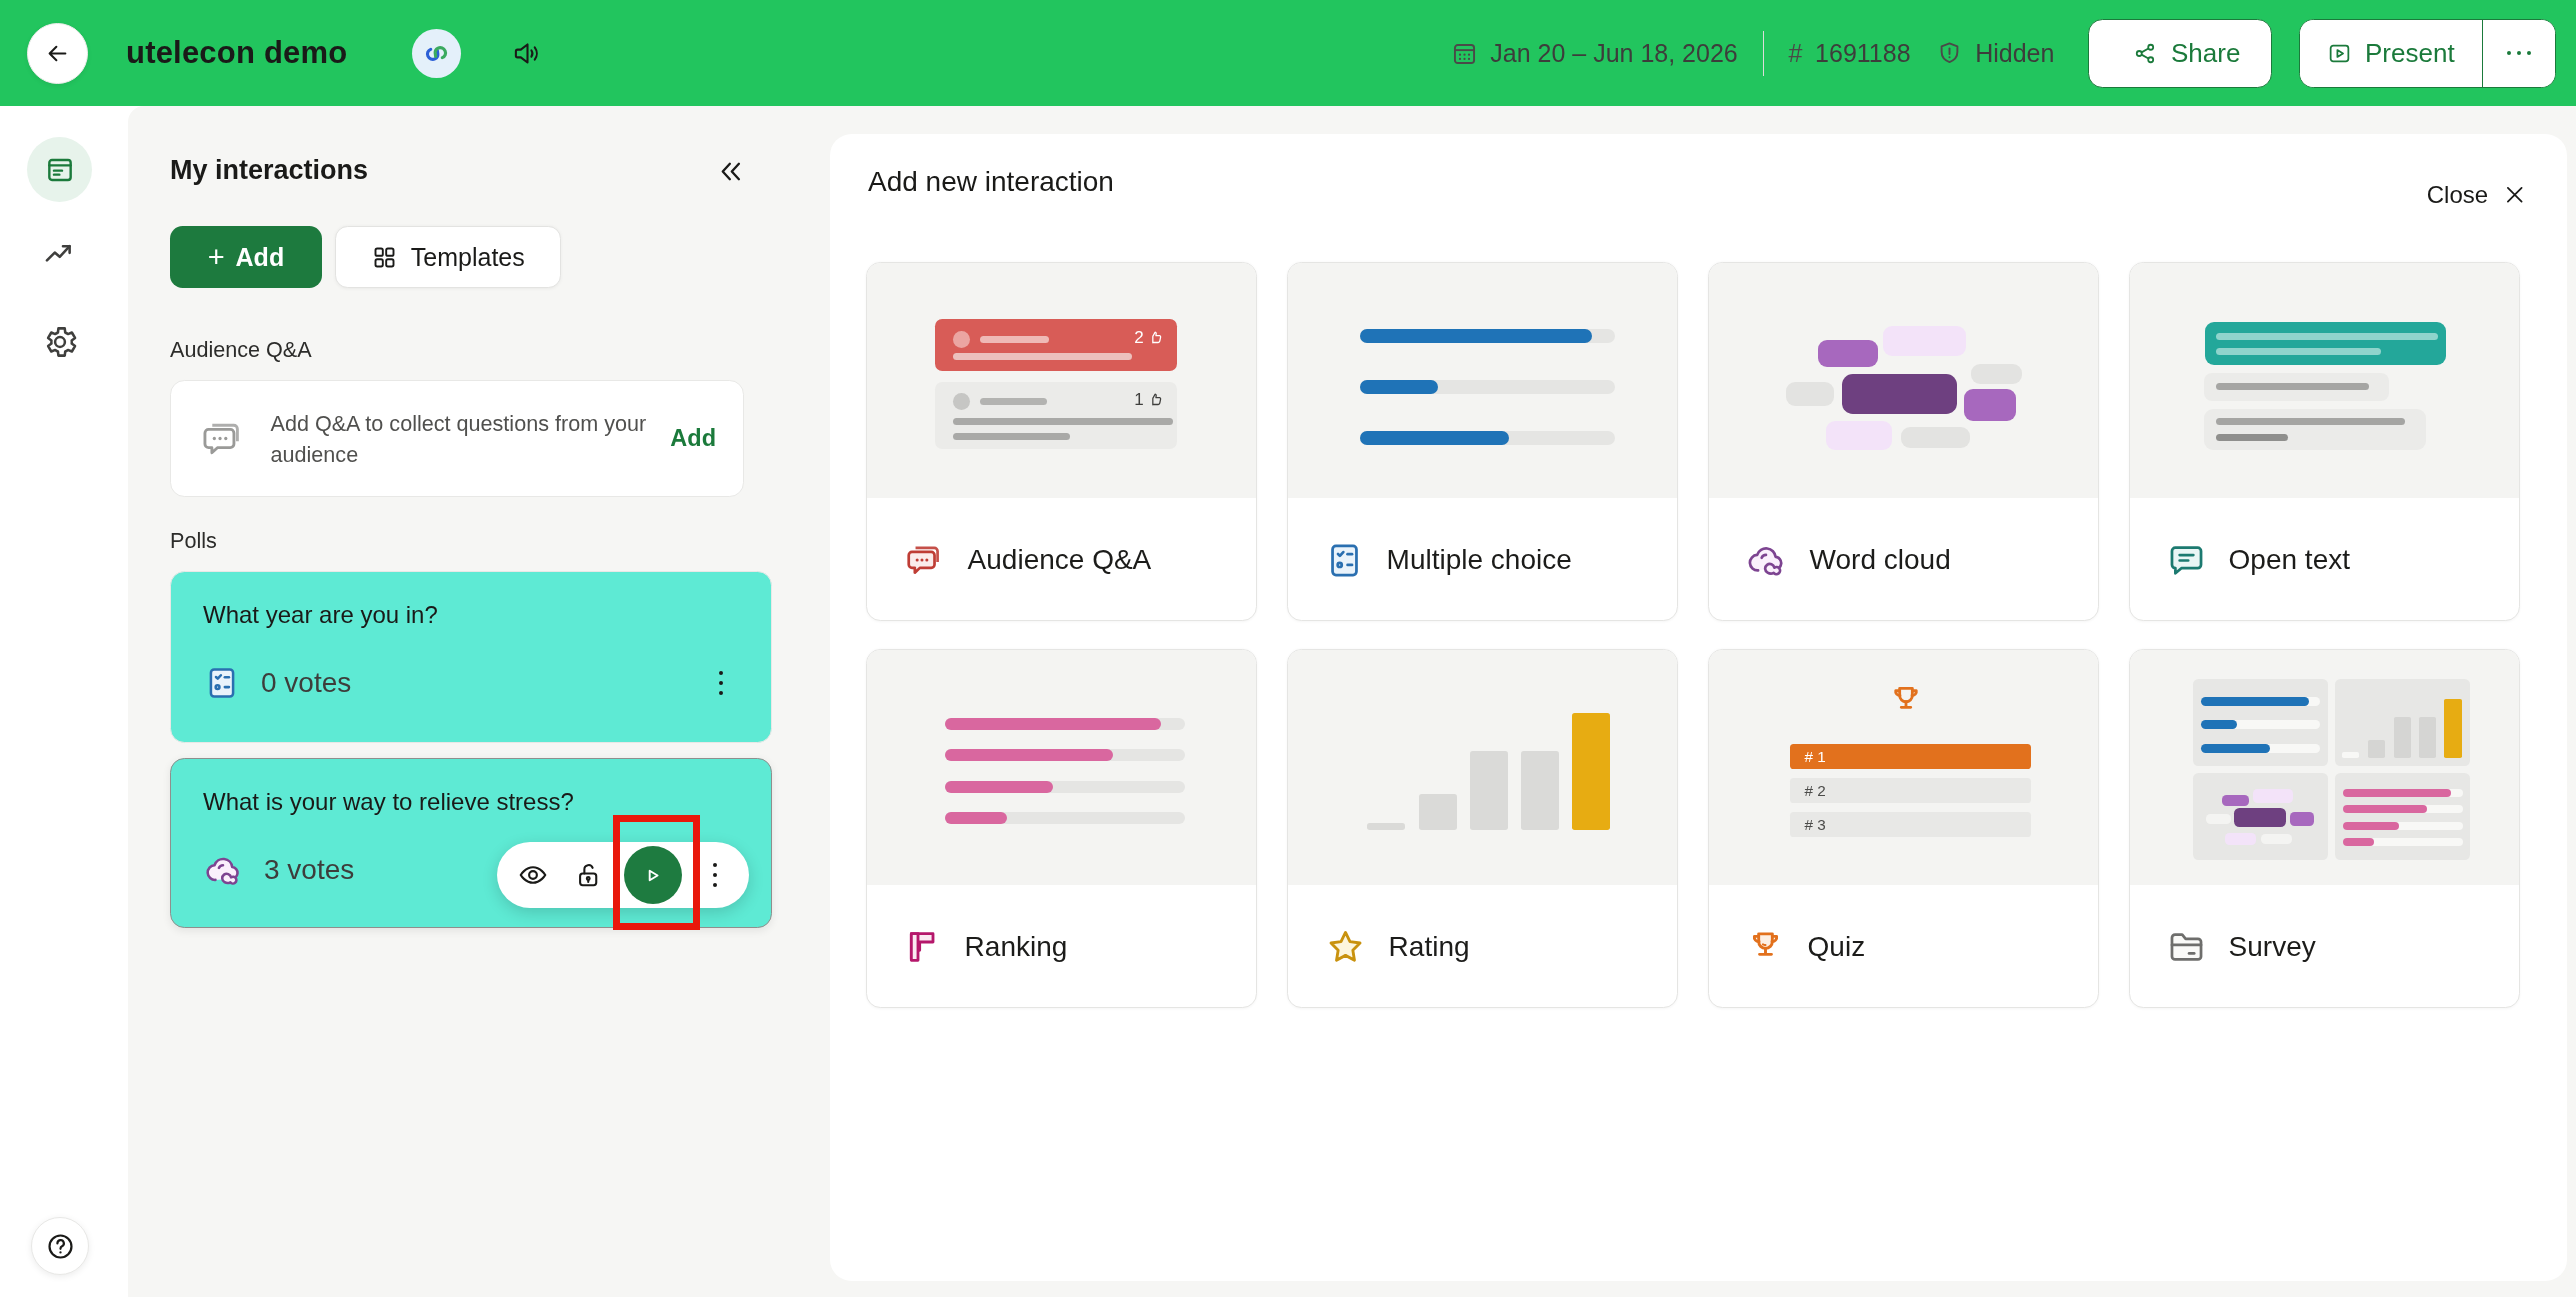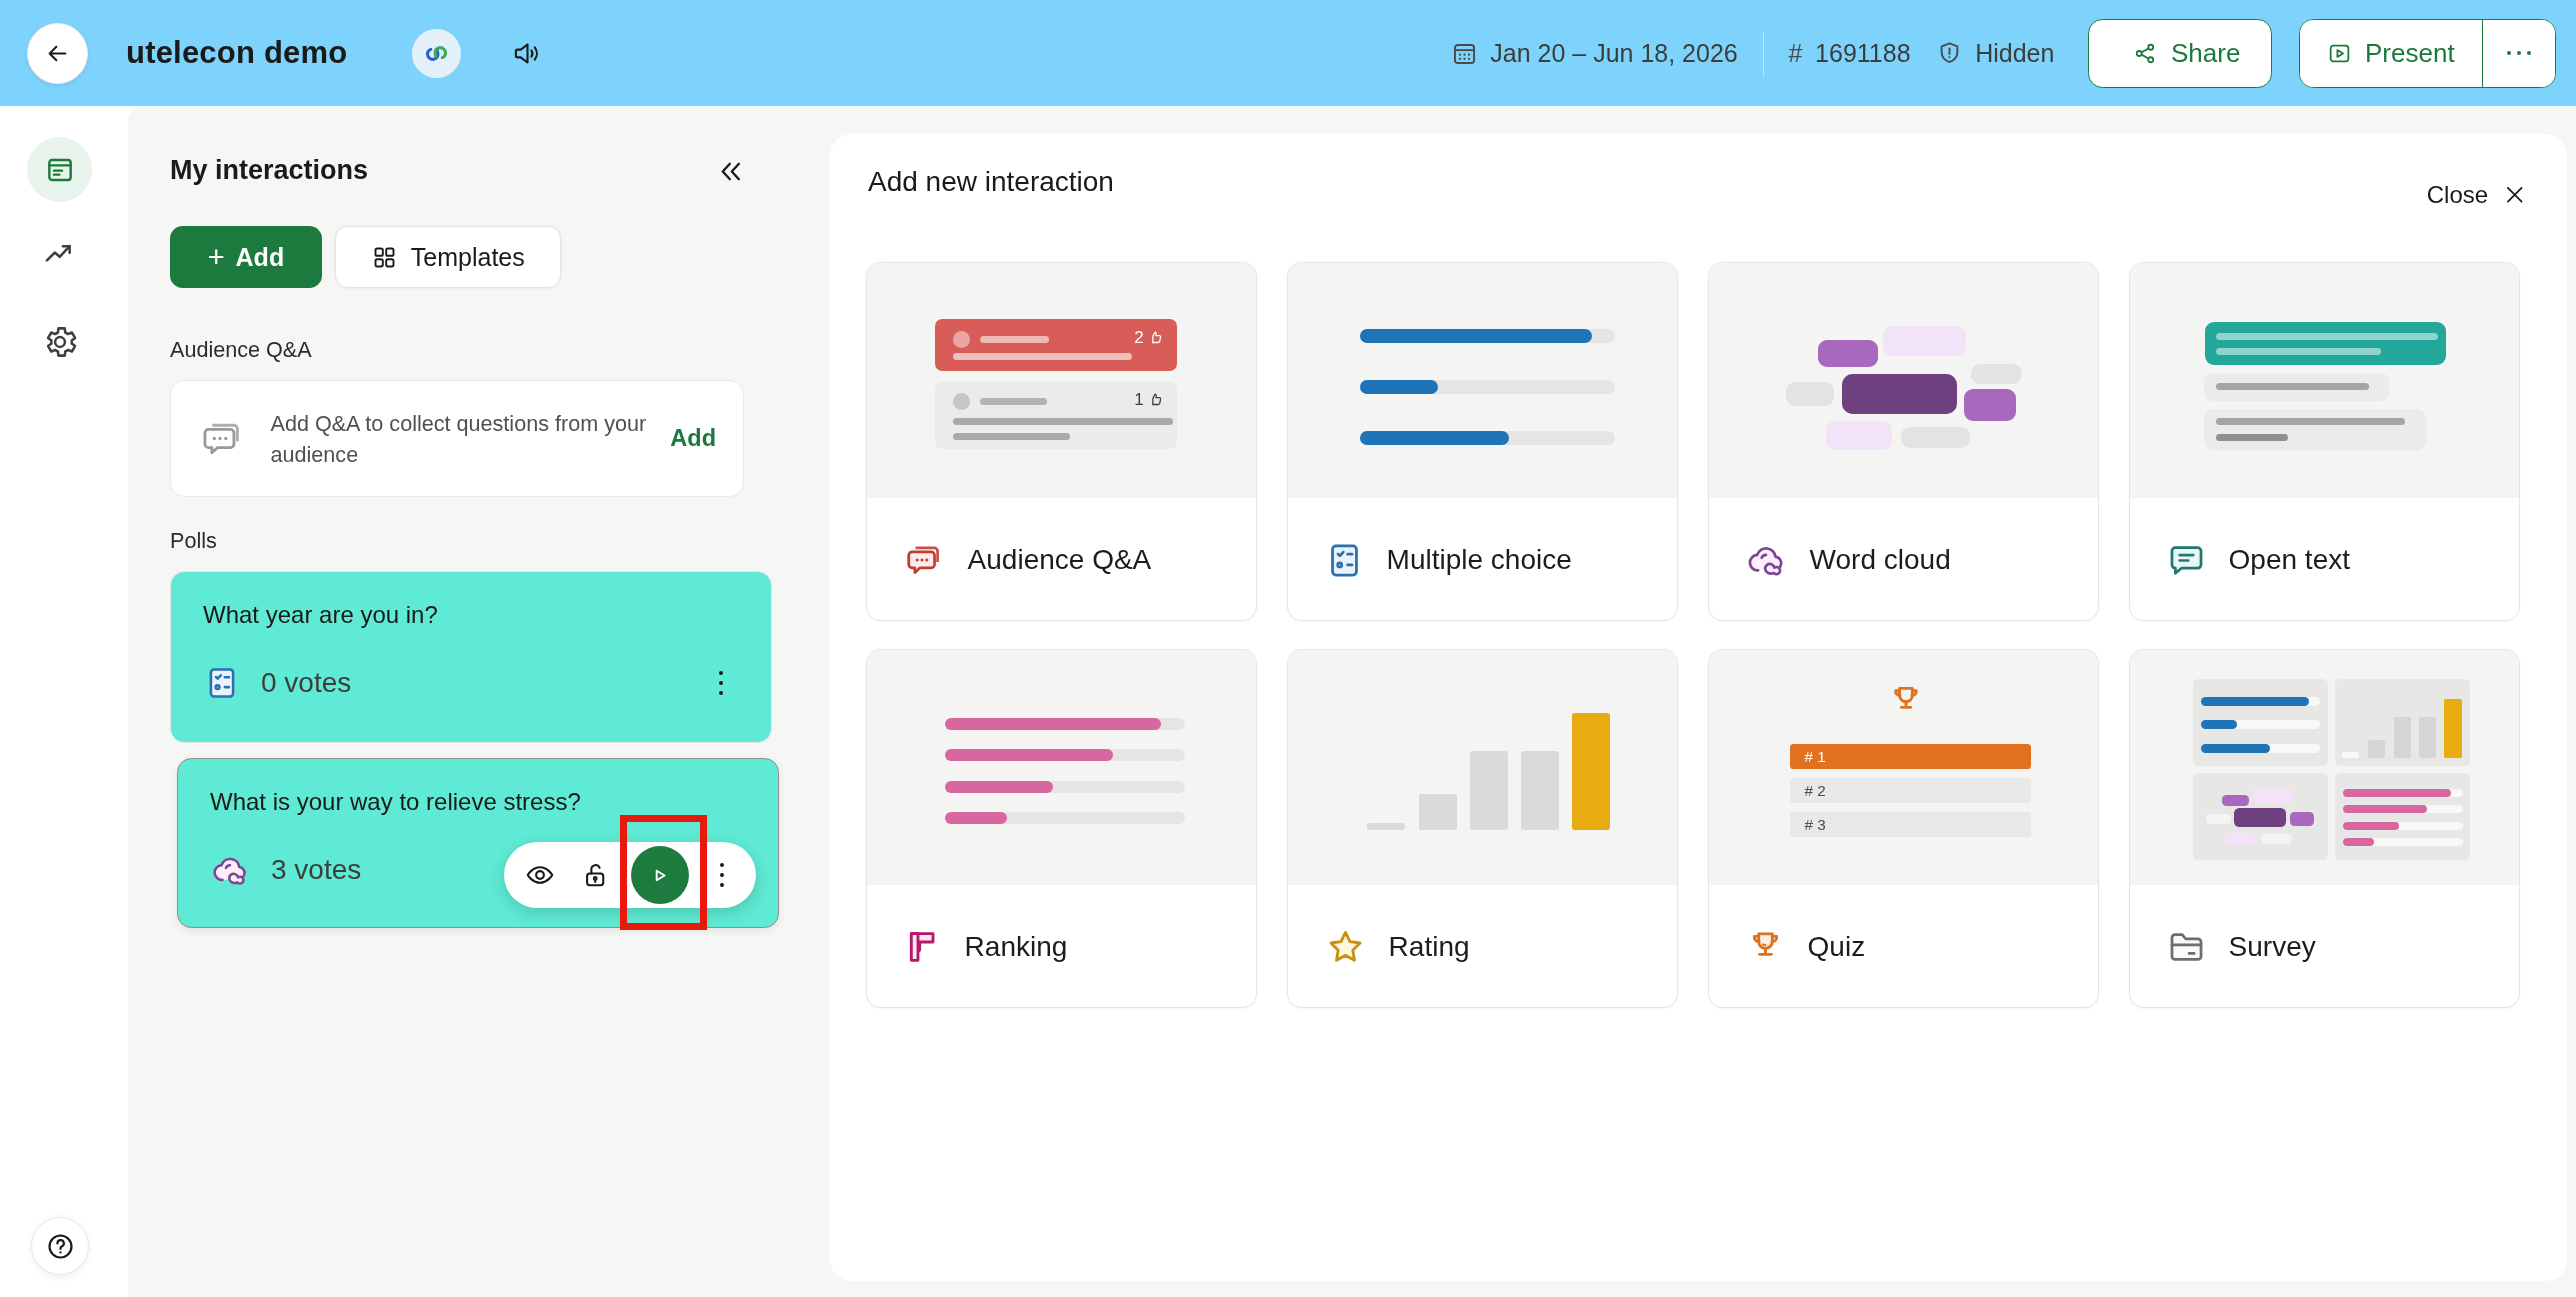--- a/index.html
+++ b/index.html
@@ -1,21 +1,21 @@
 <!DOCTYPE html>
 <html style="font-size:14.4px"><head>
 <meta charset="utf-8">
 <style>
   * { margin:0; padding:0; box-sizing:border-box; }
   html,body { width:2576px; height:1297px; background:#ffffff; overflow:hidden;
     font-family:"Liberation Sans","DejaVu Sans",sans-serif; color:#1a1a18; }
   #app { position:relative; width:2576px; height:1297px; }
 
   
-  .topbar { position:absolute; left:0; top:0; width:100%; height:106px; display:flex; align-items:center; padding:0 20px 0 27px; background:#7dd3fc; }
+  .topbar { position:absolute; left:0; top:0; width:100%; height:106px; display:flex; align-items:center; padding:0 20px 0 27px; background:#22c55e; }
   .circle-btn { width:61px; height:61px; border-radius:50%; background:#fff; border:0.9px solid #ececea; box-shadow:0 1.8px 5.4px rgba(0,0,0,.07); display:flex; align-items:center; justify-content:center; cursor:pointer; }
   .page-title { font-size:31px; font-weight:700; margin-left:38px; letter-spacing:0.2px; }
   .webex-badge { width:49px; height:49px; border-radius:50%; background:#e4f0fa; display:flex; align-items:center; justify-content:center; margin-left:65px; }
   .megaphone { margin-left:51px; display:flex; align-items:center; }
   .topbar-right { margin-left:auto; display:flex; align-items:center; }
   .meta { display:flex; align-items:center; gap:12.6px; font-size:25px; color:#3d3d3b; font-weight:500; white-space:nowrap; }
   .vdiv { width:0.9px; height:45px; background:#dcdcda; margin:0 25px; }
   .hash-glyph { font-size:25px; color:#4a4a48; font-weight:500; }
   .outline-btn { display:flex; align-items:center; gap:12.6px; height:69px; padding:0 31px; border:1.4px solid #1b7a3b; border-radius:14.4px; background:#fff; color:#1b7a3b; font-size:26px; font-weight:500; cursor:pointer; }
   .share-btn { margin-left:34px;padding-left:44px; }
@@ -39,21 +39,21 @@
   .ipanel-heading { position:absolute; left:42px; top:49px; font-size:27px; font-weight:700; }
   .collapse-btn { position:absolute; left:584px; top:47px; width:36px; height:36px; display:flex; align-items:center; justify-content:center; cursor:pointer; background:none; border:none; }
   .add-btn { position:absolute; left:42px; top:120px; width:152px; height:62px; border-radius:12.6px; background:#1d7a3e; color:#fff; border:none; font-size:25px; font-weight:700; display:flex; align-items:center; justify-content:center; gap:10.8px; cursor:pointer; font-family:inherit; }
   .add-btn .plus { font-size:29px; font-weight:400; line-height:1; }
   .templates-btn { position:absolute; left:207px; top:120px; width:226px; height:62px; border-radius:12.6px; background:#fff; border:0.9px solid #e3e3e1; box-shadow:0 0.9px 3.6px rgba(0,0,0,.05); font-size:25px; font-weight:500; color:#1a1a18; display:flex; align-items:center; justify-content:center; gap:12.6px; cursor:pointer; font-family:inherit; }
   .section-label { position:absolute; left:42px; font-size:21.6px; color:#2c2c2a; }
   .qa-card { position:absolute; left:42px; top:274px; width:574px; height:117px; background:#fff; border:0.9px solid #e8e8e6; border-radius:14.4px; display:flex; align-items:center; padding:0 27px; }
   .qa-prompt { width:379px; font-size:21.6px; line-height:31px; color:#50504e; margin-left:23.5px; }
   .qa-add-link { margin-left:auto; font-size:23.5px; font-weight:700; color:#1b7a3b; cursor:pointer; }
   .poll-card { position:absolute; left:42px; width:602px; background:#5eead4; border:0.9px solid #e8e8e6; border-radius:14.4px; padding:29px 32px 0; }
-  .poll-card.hovered { border-color:#8f8f8d; box-shadow:0 2.7px 9px rgba(0,0,0,.08);margin-left:7px; }
+  .poll-card.hovered { border-color:#8f8f8d; box-shadow:0 2.7px 9px rgba(0,0,0,.08); }
   .poll-title { font-size:24px; font-weight:500; color:#1a1a18; }
   .poll-row { display:flex; align-items:center; margin-top:25px; height:58px; }
   .poll-votes { font-size:28px; color:#3d3d3b; margin-left:20px; }
   .kebab { margin-left:auto; width:36px; height:43px; display:flex; flex-direction:column; align-items:center; justify-content:center; gap:5.4px; cursor:pointer; background:none; border:none; }
   .kebab i { width:4.5px; height:4.5px; border-radius:50%; background:#1a1a18; }
   .hover-pill { position:absolute; left:326px; top:83px; width:252px; height:66px; border-radius:33px; background:#fff; box-shadow:0 4.5px 16px rgba(0,0,0,.16); display:flex; align-items:center; justify-content:space-between; padding:0 16px; z-index:5; }
   .pill-icon { width:40px; height:40px; display:flex; align-items:center; justify-content:center; cursor:pointer; background:none; border:none; }
   .play-circle { width:58px; height:58px; border-radius:50%; background:#1e7b40; display:flex; align-items:center; justify-content:center; cursor:pointer; border:none; }
   .red-rect { position:absolute; left:442px; top:56px; width:87px; height:115px; border:7.2px solid #e9180b; z-index:9; pointer-events:none; }
 

